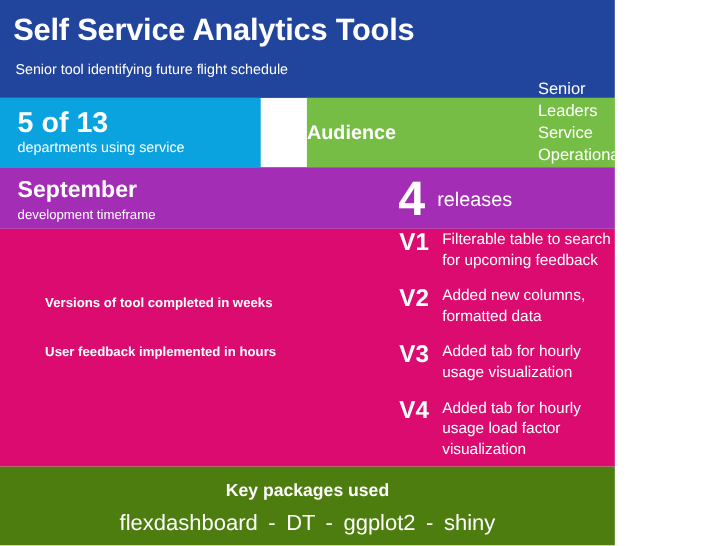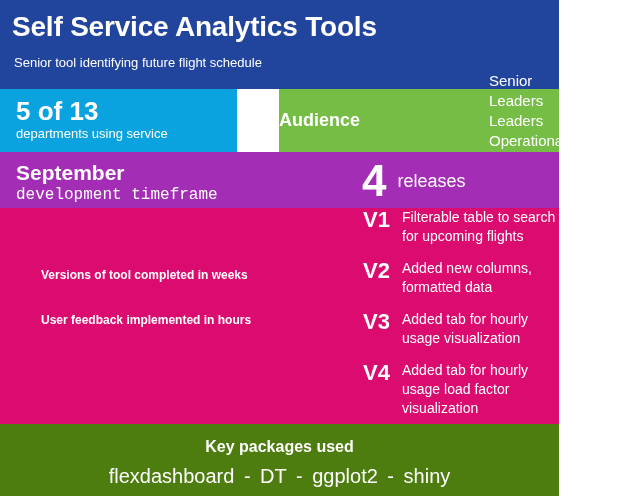--- a/index.html
+++ b/index.html
@@ -63,21 +63,21 @@
   }
 
   
   .row3 {
     height: 56px; flex: none;
     background: #A32DB5;
     position: relative;
   }
   .timeframe { position: absolute; left: 16px; top: 9px; }
   .timeframe .value { font-size: 21px; font-weight: bold; line-height: 24px; }
-  .timeframe .label { font-size: 16px; line-height: 18px; margin-top: 1px; font-family: Liberation Mono, monospace; }
+  .timeframe .label { font-size: 12px; line-height: 18px; margin-top: 1px; }
   .releases {
     position: absolute; left: 362px; top: 0; height: 56px;
     display: flex; align-items: center;
   }
   .releases .num { font-size: 44px; font-weight: bold; line-height: 44px; margin-top: 2px; }
   .releases .word { font-size: 18px; margin-left: 11px; margin-top: 2px; }
 
   
   .row4 {
     height: 216px; flex: none;
@@ -123,21 +123,21 @@
 
   <div class="row2">
     <div class="block-departments">
       <div class="value">5 of 13</div>
       <div class="label">departments using service</div>
     </div>
     <div class="block-audience">
       <div class="audience-label">Audience</div>
       <div class="audience-list">
         <div>Senior Leaders</div>
-        <div>Leaders</div>
+        <div>Service</div>
         <div>Operational Team</div>
       </div>
     </div>
   </div>
 
   <div class="row3">
     <div class="timeframe">
       <div class="value">September</div>
       <div class="label">development timeframe</div>
     </div>
@@ -147,21 +147,21 @@
     </div>
   </div>
 
   <div class="row4">
     <div class="highlight h1">Versions of tool completed in weeks</div>
     <div class="highlight h2">User feedback implemented in hours</div>
 
     <div class="versions">
       <div class="version-item">
         <div class="version-label">V1</div>
-        <div class="version-desc">Filterable table to search for upcoming flights</div>
+        <div class="version-desc">Filterable table to search for upcoming feedback</div>
       </div>
       <div class="version-item">
         <div class="version-label">V2</div>
         <div class="version-desc">Added new columns, formatted data</div>
       </div>
       <div class="version-item">
         <div class="version-label">V3</div>
         <div class="version-desc">Added tab for hourly usage visualization</div>
       </div>
       <div class="version-item">

